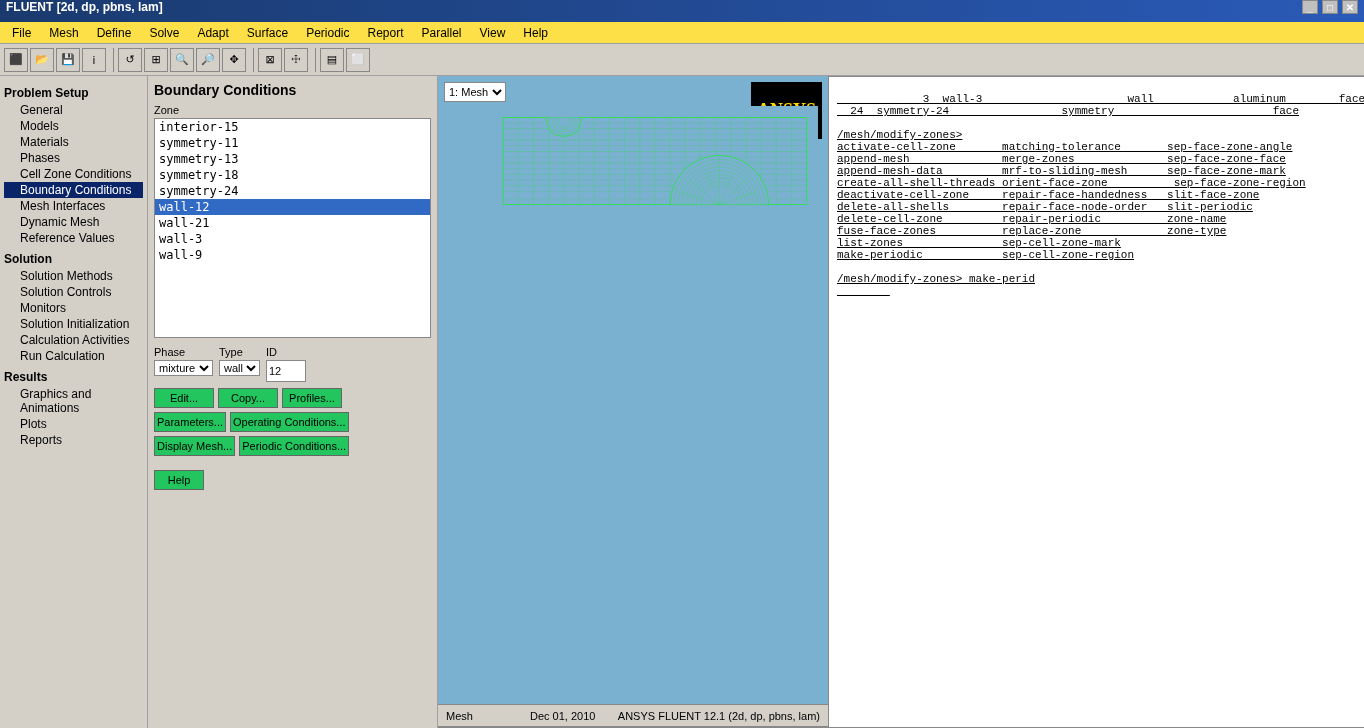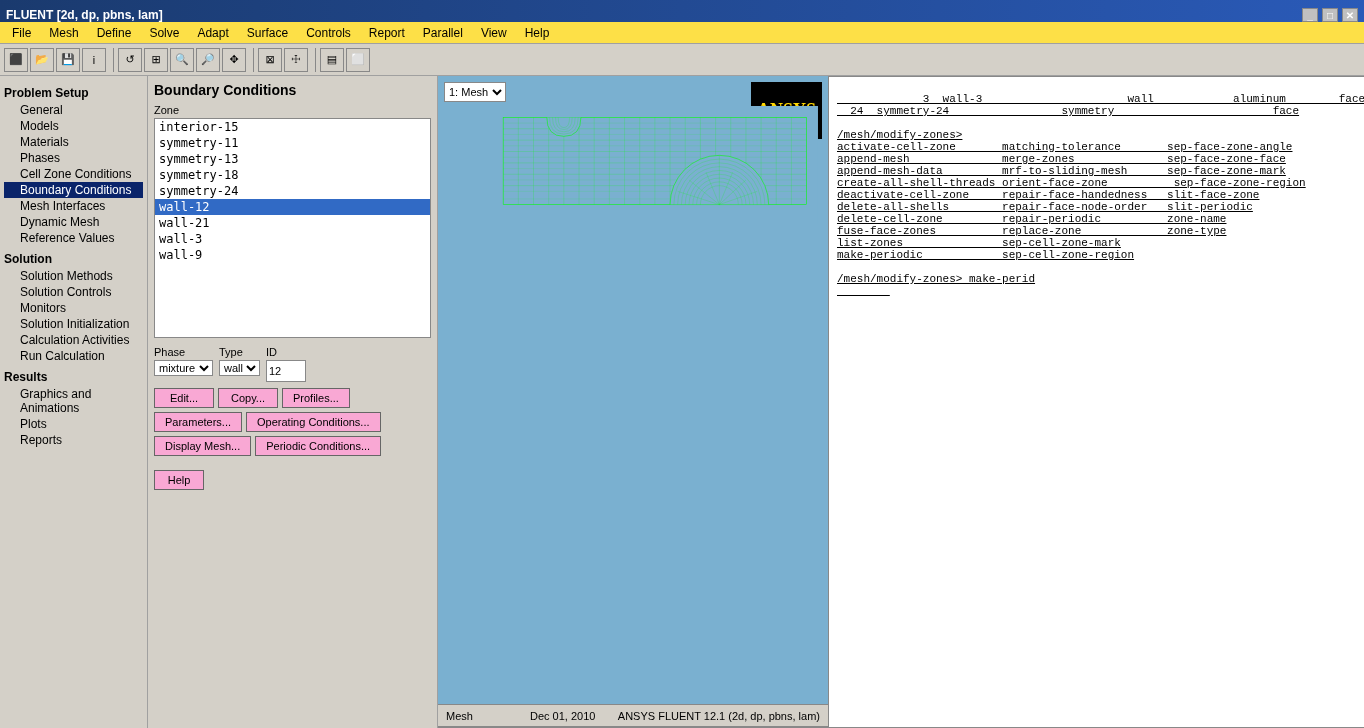--- a/index.html
+++ b/index.html
@@ -4,21 +4,21 @@
   <style>
     * { box-sizing: border-box; margin: 0; padding: 0; }
     body { font-family: 'Arial', sans-serif; font-size: 12px; background: #d4d0c8; overflow: hidden; width: 1364px; height: 728px; }
 
     
     #titlebar {
       background: linear-gradient(to right, #1a3a6e, #2a5ab8);
       color: white;
       height: 22px;
       display: flex;
-      align-items: flex-end;
+      align-items: flex-start;
       justify-content: space-between;
       padding: 0 6px;
       font-size: 12px;
       font-weight: bold;
     }
     #titlebar-controls { display: flex; gap: 4px; }
     #titlebar-controls span {
       width: 16px; height: 14px; background: #c0c0c0; border: 1px solid #888;
       display: flex; align-items: center; justify-content: center; font-size: 10px; cursor: pointer;
     }
@@ -148,24 +148,24 @@
       height: 22px;
       border: 1px solid #888;
       width: 40px;
       background: white;
       padding: 0 2px;
     }
 
     
     .btn-row { display: flex; gap: 4px; margin-bottom: 4px; flex-wrap: wrap; }
     .btn {
-      padding: 3px 10px;
+      padding: 3px 2px;
       font-size: 11px;
       border: 1px solid #666;
-      background: #f9a8d4;
+      background: #22c55e;
       cursor: pointer;
       min-width: 60px;
     }
 
     
     #right-panel {
       flex: 1;
       display: flex;
       flex-direction: row;
       background: #d4d0c8;
@@ -253,21 +253,21 @@
   </div>
 </div>
 
 <div id="menubar">
   <span class="menu-item">File</span>
   <span class="menu-item">Mesh</span>
   <span class="menu-item">Define</span>
   <span class="menu-item">Solve</span>
   <span class="menu-item">Adapt</span>
   <span class="menu-item">Surface</span>
-  <span class="menu-item">Controls</span>
+  <span class="menu-item">Periodic</span>
   <span class="menu-item">Report</span>
   <span class="menu-item">Parallel</span>
   <span class="menu-item">View</span>
   <span class="menu-item">Help</span>
 </div>
 
 <div id="toolbar">
   <div class="toolbar-btn">⬛</div>
   <div class="toolbar-btn">📂</div>
   <div class="toolbar-btn">💾</div>

